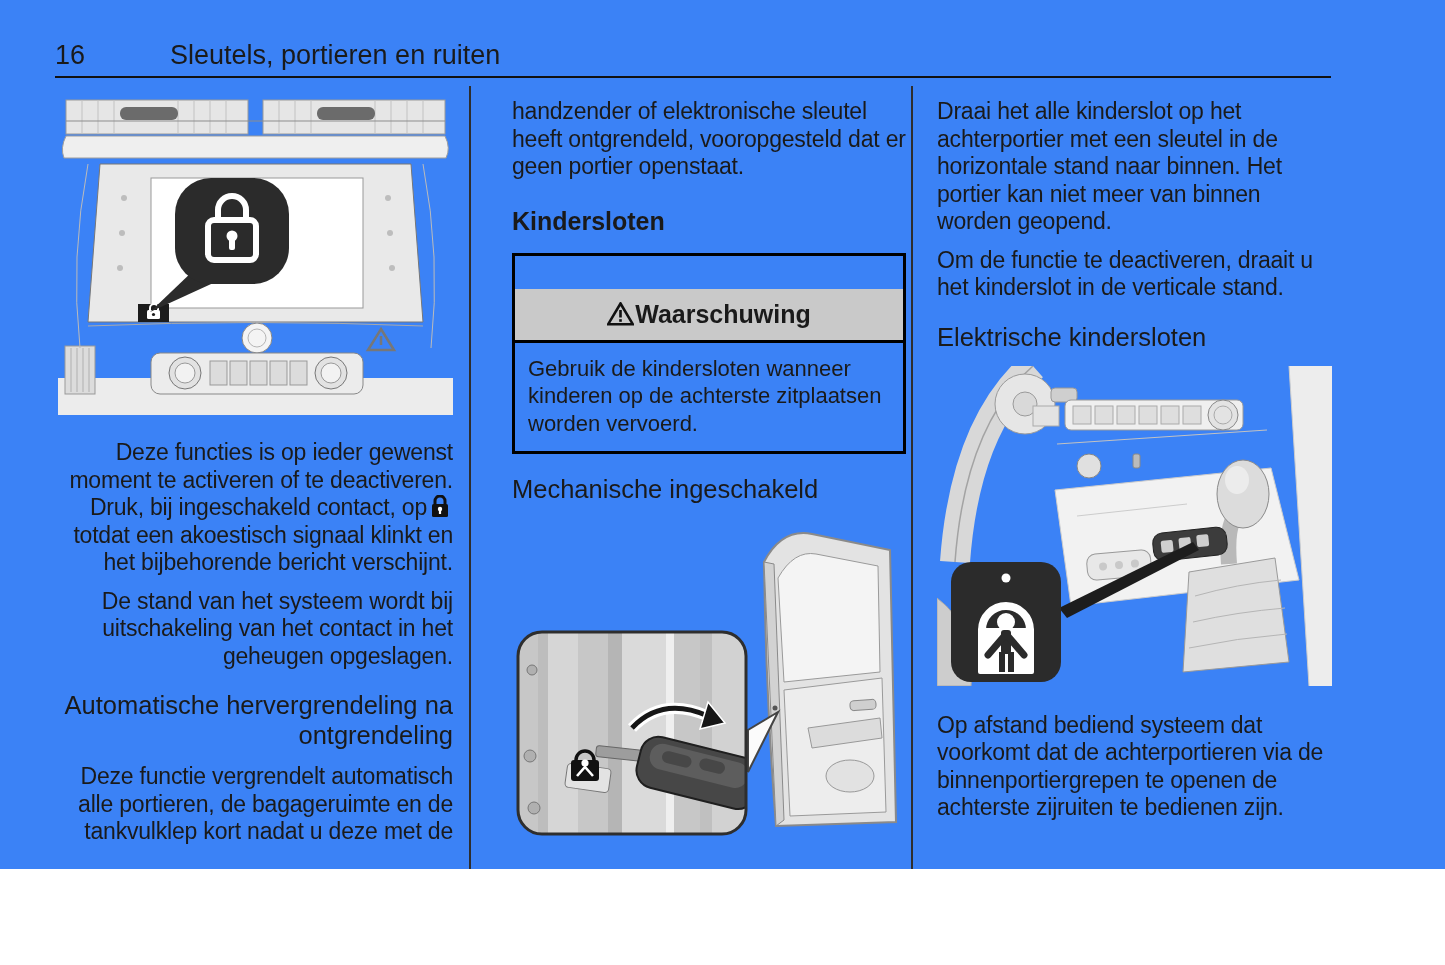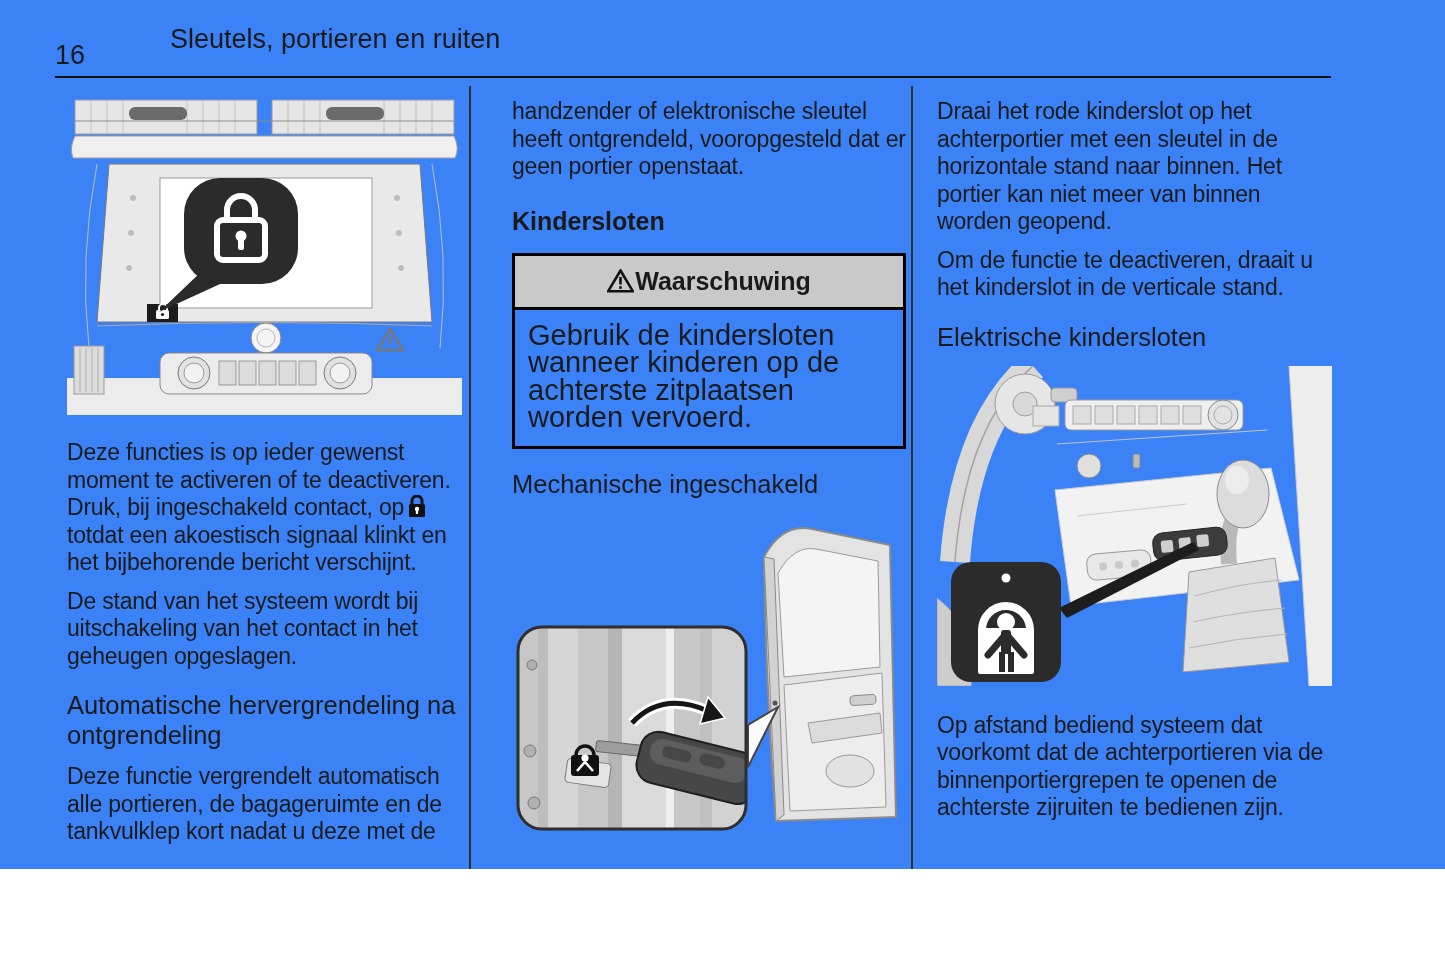--- a/index.html
+++ b/index.html
@@ -1,35 +1,35 @@
 <!DOCTYPE html>
 <html><head>
 <meta charset="utf-8">
 <style>
   html,body{margin:0;padding:0;background:#fff;}
   #page{position:relative;width:1445px;height:869px;background:#3b82f6;overflow:hidden;
         font-family:"Liberation Sans","DejaVu Sans",sans-serif;color:#1a1a1a;}
   .pageno{position:absolute;left:55px;top:40px;font-size:27px;}
-  .chapter{position:absolute;left:170px;top:24px;font-size:27px;}
+  .chapter{position:absolute;left:170px;top:40px;font-size:27px;}
   .hrule{position:absolute;left:55px;top:76px;width:1276px;height:2px;background:#111;}
   .vdiv{position:absolute;top:86px;height:846px;width:2px;background:#2e2e2e;}
   .col{position:absolute;top:98px;}
-  #col1{left:67px;width:395px;}
+  #col1{left:58px;width:395px;text-align:right;}
   #col2{left:512px;width:394px;}
   #col3{left:937px;width:395px;}
   .col p{font-size:23px;line-height:27.5px;margin:0 0 11px 0;letter-spacing:-0.2px;}
   h2.big{font-size:25px;line-height:36px;font-weight:bold;margin:22px 0 14px 0;}
   h3.sect{font-size:25.5px;line-height:30px;font-weight:normal;margin:20px 0 13px 0;}
   .fig{margin:0 0 24px 0;line-height:0;}
   .fig2wrap{margin:16px 0 0 0;line-height:0;}
   .fig3wrap{margin:14px 0 26px 0;line-height:0;}
   .warnbox{border:3px solid #000;margin:3px 0 9px 0;}
   .warnhead{background:#c9c9c9;border-bottom:3px solid #000;display:flex;align-items:center;
-            justify-content:center;gap:1px;font-weight:bold;font-size:25px;padding:11px 0;}
-  .warnbody{padding:12px 17px 14px 13px;font-size:29px;line-height:27.5px;}
+            justify-content:center;gap:1px;font-weight:bold;font-size:25px;padding:11px 0;margin-top:33px;}
+  .warnbody{padding:12px 17px 14px 13px;font-size:22px;line-height:27.5px;}
   .inlock{display:inline-block;vertical-align:-3px;margin:0 3px;}
 </style>
 </head>
 <body>
 
 <div id="page">
 
   <div class="pageno">16</div>
   <div class="chapter">Sleutels, portieren en ruiten</div>
   <div class="hrule"></div>
@@ -209,21 +209,21 @@
             </g>
           </g>
           <rect x="6" y="112" width="228" height="202" rx="24" fill="none" stroke="#2e2e2e" stroke-width="3"></rect>
         </g>
       </svg>
     </div>
   </div>
 
   <div class="col" id="col3">
 
-    <p>Draai het rode kinderslot op het achterportier met een sleutel in de horizontale stand naar binnen. Het portier kan niet meer van binnen worden geopend.</p>
+    <p>Draai het alle kinderslot op het achterportier met een sleutel in de horizontale stand naar binnen. Het portier kan niet meer van binnen worden geopend.</p>
     <p>Om de functie te deactiveren, draait u het kinderslot in de verticale stand.</p>
 
     <h3 class="sect">Elektrische kindersloten</h3>
 
     <div class="fig3wrap">
       <svg width="395" height="320" viewBox="0 0 395 320">
         <polygon points="352,0 395,0 395,320 372,320" fill="#ededed"></polygon>
         <line x1="352" y1="0" x2="372" y2="320" stroke="#ccc"></line>
 
         <g>

